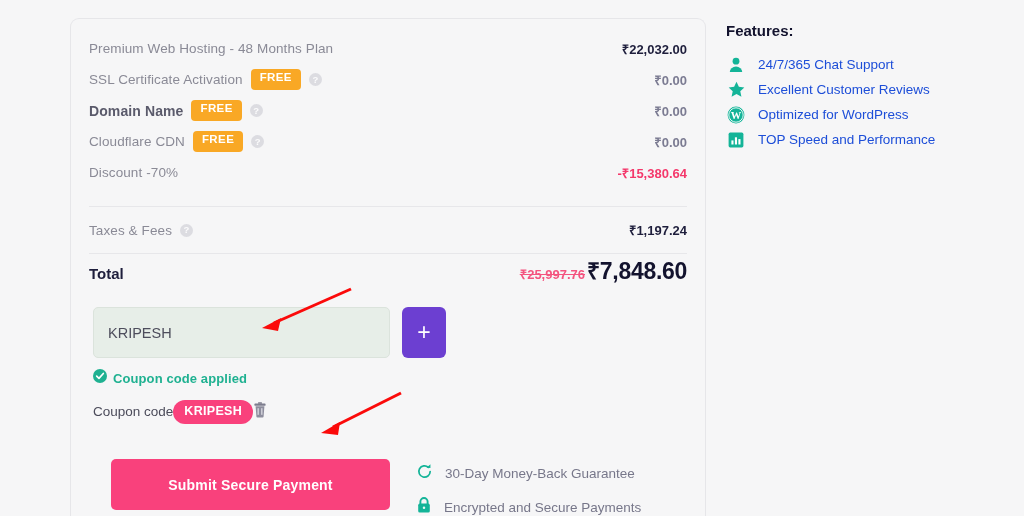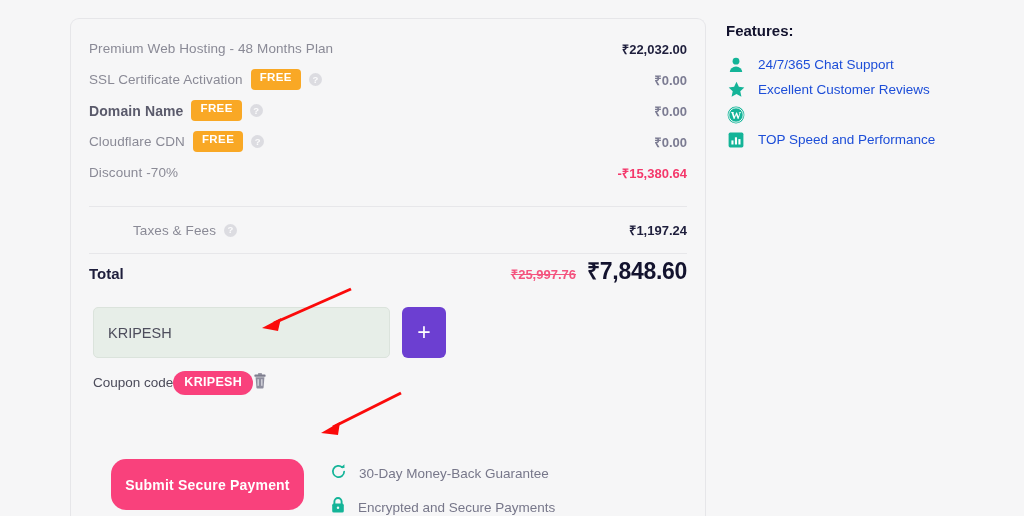--- a/index.html
+++ b/index.html
@@ -52,29 +52,29 @@
     display: inline-flex; align-items: center; justify-content: center;
     line-height: 1;
   }
 
   .price { font-size: 13px; font-weight: bold; color: #1e1e3c; white-space: nowrap; }
   .price.muted { color: #7b7b92; }
   .price.neg { color: #f4386b; }
 
   .divider { height: 1px; background: #e7e7ea; margin: 0; }
 
-  .tax-row { height: 46px; margin-left: 44px; }
+  .tax-row { height: 46px; }
 
   
   .total-row {
     display: flex; align-items: baseline; justify-content: space-between;
     height: 54px;
   }
   .total-label { font-size: 15px; font-weight: bold; color: #1e1e3c; }
-  .total-right { display: flex; align-items: baseline; gap: 11px; }
+  .total-right { display: flex; align-items: baseline; gap: 2px; }
   .old-price {
     font-size: 13px; font-weight: bold; color: #f4386b;
     text-decoration: line-through; opacity: .85;
   }
   .new-price { font-size: 23px; font-weight: bold; color: #13132e; letter-spacing: -.3px; }
 
   
   .coupon-area { position: absolute; left: 22px; top: 288px; width: 598px; }
   .coupon-line { display: flex; align-items: stretch; gap: 12px; }
   .coupon-input {
@@ -111,23 +111,23 @@
     background: #f9417c;
     color: #ffffff;
     font-size: 12.5px; font-weight: bold; letter-spacing: .3px;
     padding: 5px 11px 6px 11px;
     border-radius: 13px; line-height: 1;
   }
 
   
   .submit-area { position: absolute; left: 18px; top: 152px; display: flex; align-items: flex-start; gap: 26px; }
   .submit-btn {
-    width: 193px; height: 51px;
+    width: 279px; height: 51px;
     background: #f9417c;
-    border: none; border-radius: 15px;
+    border: none; border-radius: 5px;
     color: #ffffff; font-size: 14px; font-weight: bold;
     letter-spacing: .2px; cursor: pointer;
     font-family: "Liberation Sans", sans-serif;
   }
   .trust-col { display: flex; flex-direction: column; gap: 12px; padding-top: 4px; }
   .trust-row { display: flex; align-items: center; gap: 12px; }
   .trust-text { font-size: 13.5px; color: #77778a; white-space: nowrap; }
 
   
   .features {
@@ -212,20 +212,29 @@
         </div>
       </div>
     </div>
 
     <div class="coupon-area">
       <div class="coupon-line">
         <input class="coupon-input" type="text" value="KRIPESH" style="">
         <button class="plus-btn">+</button>
       </div>
 
+      <div class="applied-line">
+        <span>
+          <svg width="14" height="14" viewBox="0 0 16 16">
+            <circle cx="8" cy="8" r="8" fill="#1fb191"></circle>
+            <path d="M4.2 8.2 L6.8 10.7 L11.8 5.1" stroke="#ffffff" stroke-width="1.9" fill="none" stroke-linecap="round" stroke-linejoin="round"></path>
+          </svg>
+        </span>
+        <span class="applied-text">Coupon code applied</span>
+      </div>
 
       <div class="coupon-code-line">
         <span class="coupon-code-label">Coupon code</span>
         <span class="badge-coupon">KRIPESH</span>
         <span style="cursor:pointer;">
           <svg width="14" height="16" viewBox="0 0 14 16">
             <rect x="1.5" y="1.6" width="11" height="2.2" rx="0.6" fill="#7d7d8e"></rect>
             <rect x="5" y="0.2" width="4" height="1.6" rx="0.6" fill="#7d7d8e"></rect>
             <path d="M2.6 4.2 h8.8 l-0.8 10.4 a1 1 0 0 1 -1 0.9 h-5.2 a1 1 0 0 1 -1 -0.9 z" fill="#8e8e9e"></path>
             <rect x="4.6" y="6.2" width="1.1" height="6.6" fill="#e9e9ee"></rect>
@@ -285,20 +294,21 @@
     </div>
 
     <div class="feature-row">
       <span class="feat-ico">
         <svg width="18" height="18" viewBox="0 0 18 18">
           <circle cx="9" cy="9" r="8.4" fill="#14b498"></circle>
           <circle cx="9" cy="9" r="7.2" fill="none" stroke="#ffffff" stroke-width="0.9"></circle>
           <text x="9" y="12.8" font-family="Liberation Serif, serif" font-size="10.5" font-weight="bold" fill="#ffffff" text-anchor="middle">W</text>
         </svg>
       </span>
+      <span class="feature-text">Optimized for WordPress</span>
     </div>
 
     <div class="feature-row">
       <span class="feat-ico">
         <svg width="16" height="16" viewBox="0 0 16 16">
           <rect x="0.6" y="0.6" width="14.8" height="14.8" rx="1.6" fill="#14b498"></rect>
           <rect x="3.4" y="8.4" width="2.1" height="4.1" fill="#ffffff"></rect>
           <rect x="6.9" y="5.3" width="2.1" height="7.2" fill="#ffffff"></rect>
           <rect x="10.4" y="7.1" width="2.1" height="5.4" fill="#ffffff"></rect>
         </svg>

